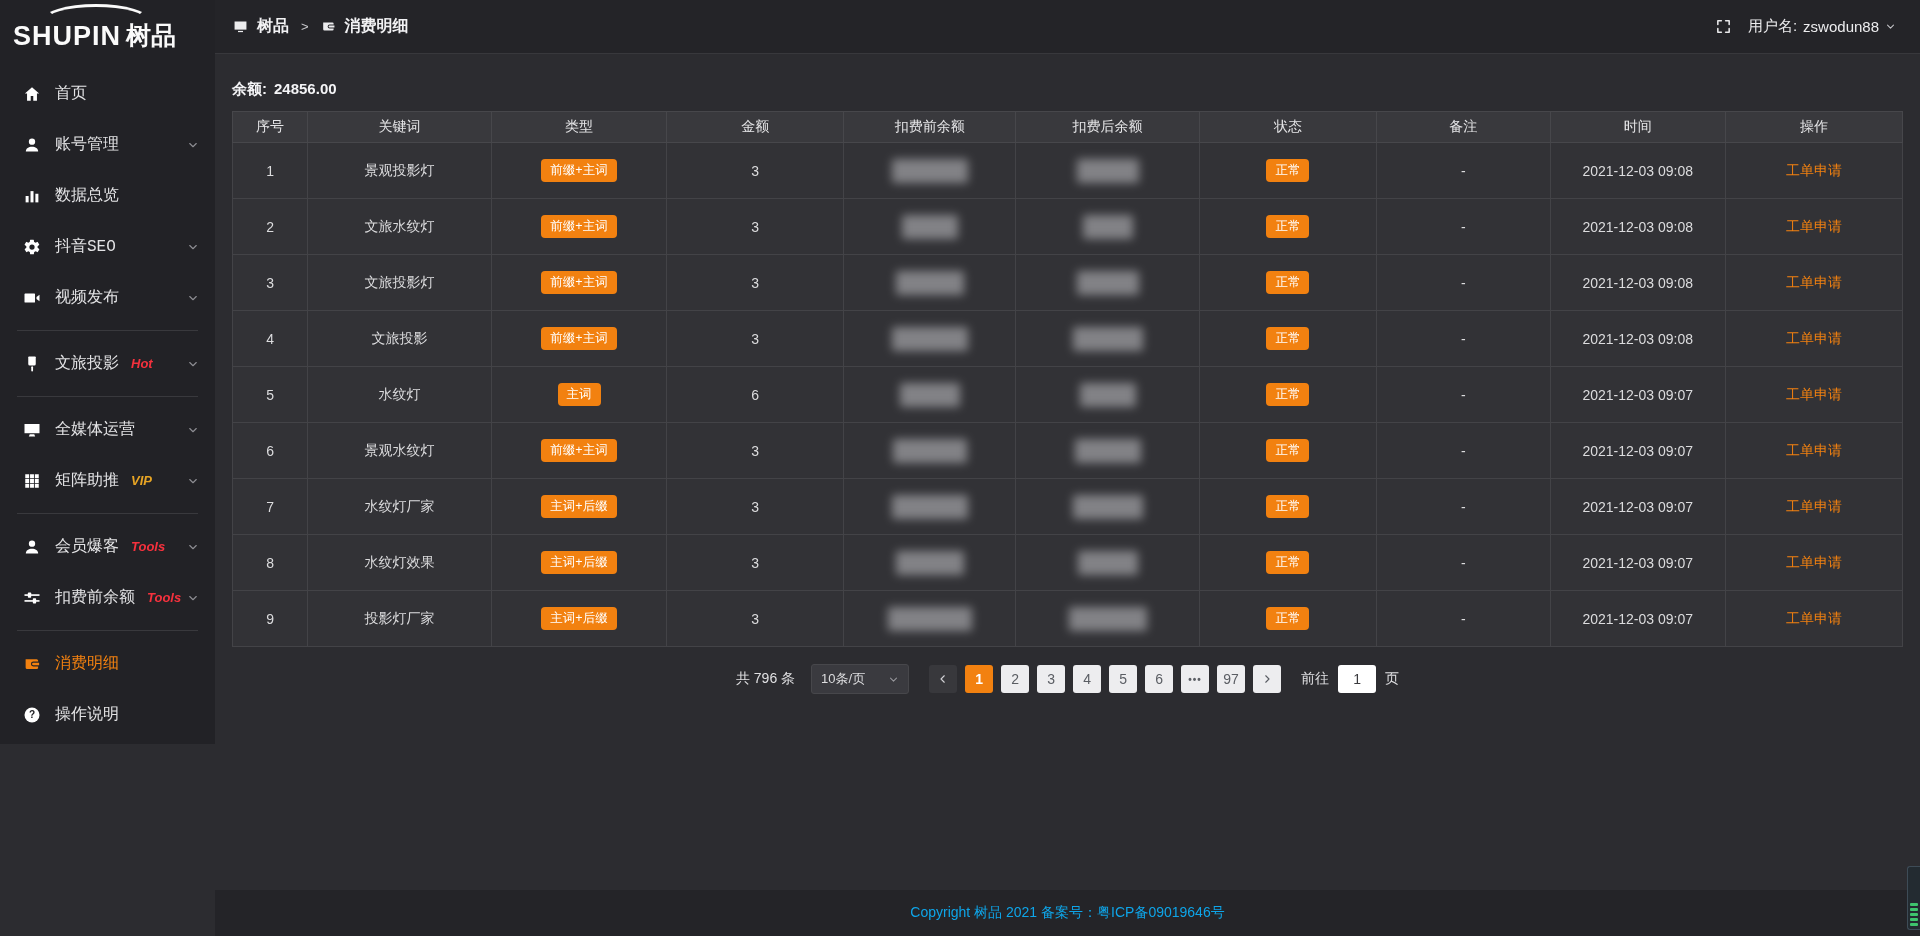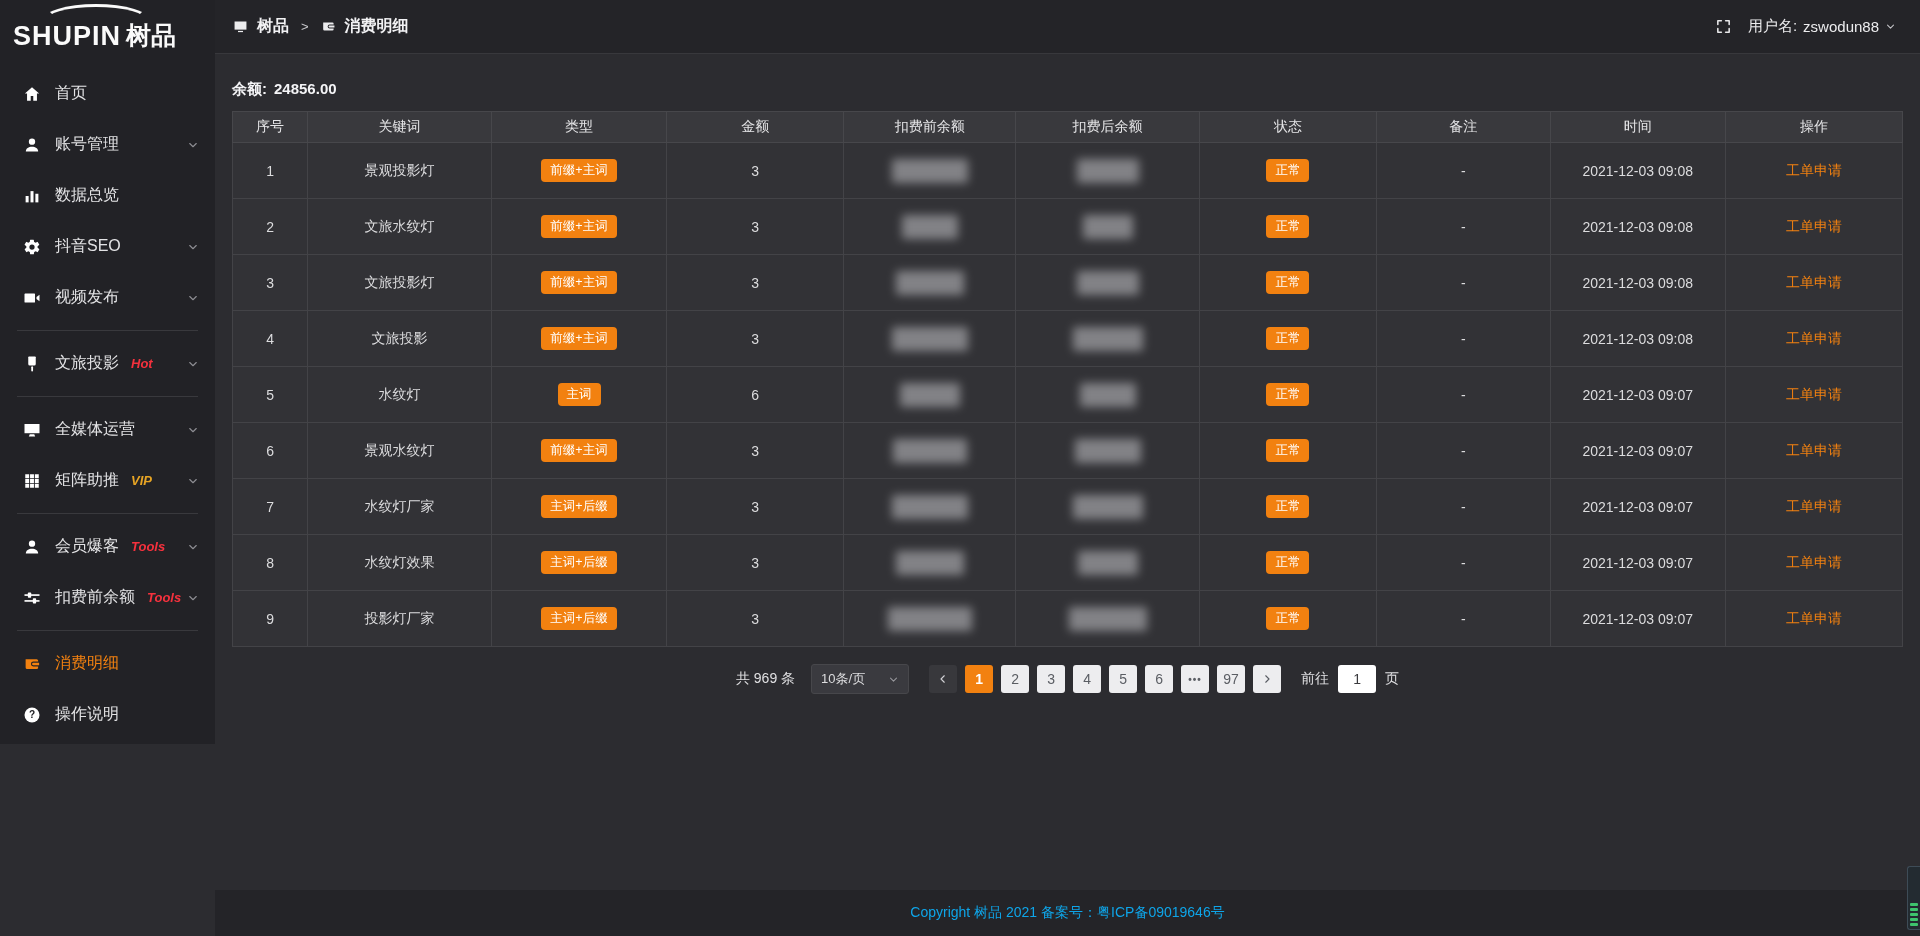--- a/index.html
+++ b/index.html
@@ -16,21 +16,21 @@
   
   .sidebar { position:absolute; left:0; top:0; width:215px; height:744px; background:#222226; z-index:3; }
   .logo { height:60px; position:relative; display:flex; align-items:flex-end; padding:0 0 8px 13px; color:#fafafa; }
   .logo-arc { position:absolute; left:42px; top:4px; width:108px; height:34px; border:3px solid transparent; border-top:3px solid #fafafa; border-radius:50%; }
   .logo-en { font-size:27px; font-weight:800; letter-spacing:1px; }
   .logo-cn { font-size:25px; font-weight:bold; margin-left:5px; }
   .side-menu { padding-top:8px; }
   .side-item { height:51px; display:flex; align-items:center; padding:0 16px 0 23px; cursor:pointer; color:#e3e3e5; }
   .s-icon { width:18px; height:18px; margin-right:14px; color:#ffffff; flex:none; }
   .s-icon svg { width:18px; height:18px; }
-  .s-label { font-size:16px; white-space:nowrap; }
+  .s-label { font-size:16px; white-space:nowrap;font-family:Liberation Mono, monospace; }
   .s-badge { font-size:13px; font-style:italic; font-weight:bold; margin-left:12px; }
   .s-chevron { margin-left:auto; width:12px; height:12px; color:#8e8e93; }
   .s-chevron svg { width:12px; height:12px; }
   .side-item.active, .side-item.active .s-icon { color:#f28110; }
   .side-divider { height:1px; background:#39393d; margin:7px 17px; }
 
   
   .topbar { position:absolute; left:215px; top:0; right:0; height:54px; background:#242428;
     border-bottom:1px solid #38383c; display:flex; align-items:center; justify-content:space-between;
     padding:0 24px 0 18px; z-index:2; }
@@ -467,21 +467,21 @@
     <td><span class="badge c-status">正常</span></td>
     <td class="c-note">-</td>
     <td class="c-time">2021-12-03 09:07</td>
     <td><a class="action-link c-action">工单申请</a></td>
   </tr>
 </tbody>
     </table>
   </div>
 
   <div class="pager">
-    <span class="pg-total">共 969 条</span>
+    <span class="pg-total">共 796 条</span>
     <span class="pg-size">
       <span>10条/页</span>
       <span class="u-chevron">
           <svg class="st" viewBox="0 0 24 24">
             <path d="M5.5 9l6.5 6.5L18.5 9"></path>
           </svg>
         </span>
     </span>
     <span class="pg-btn prev">
         <svg class="st" viewBox="0 0 24 24">

